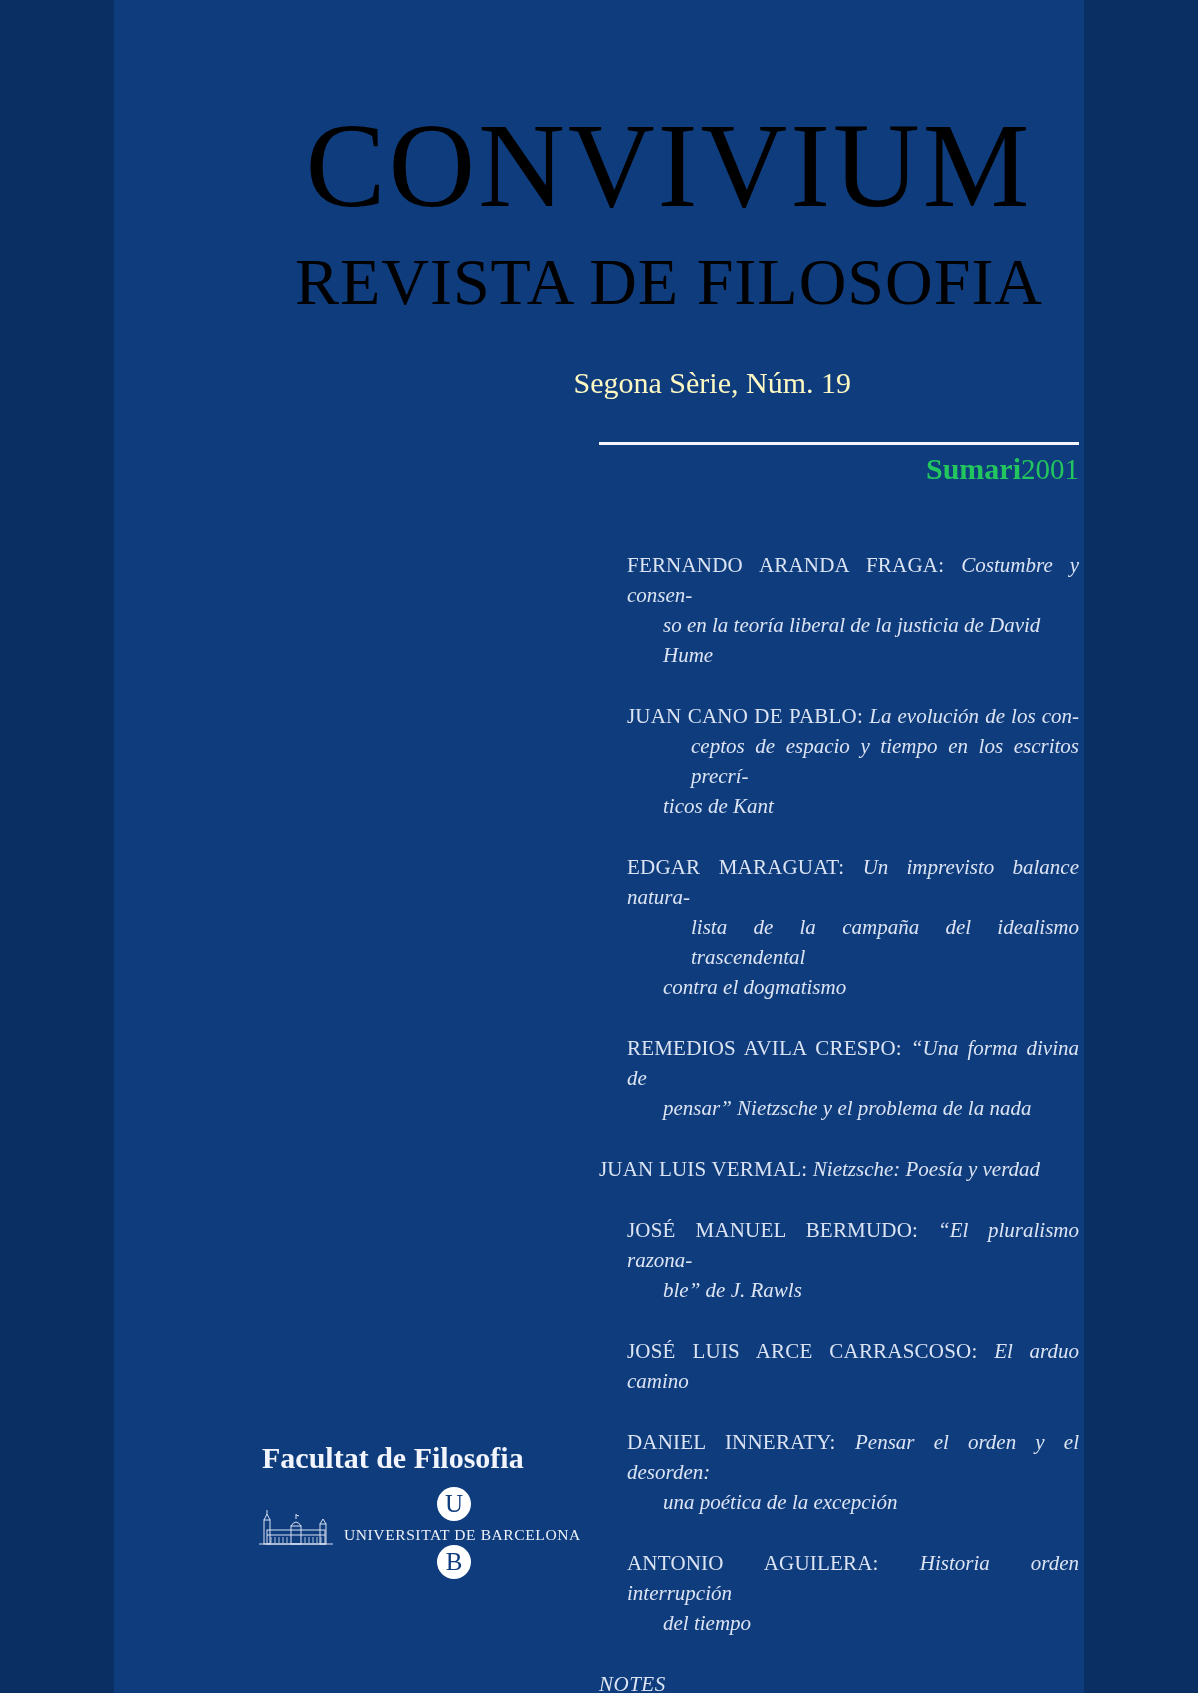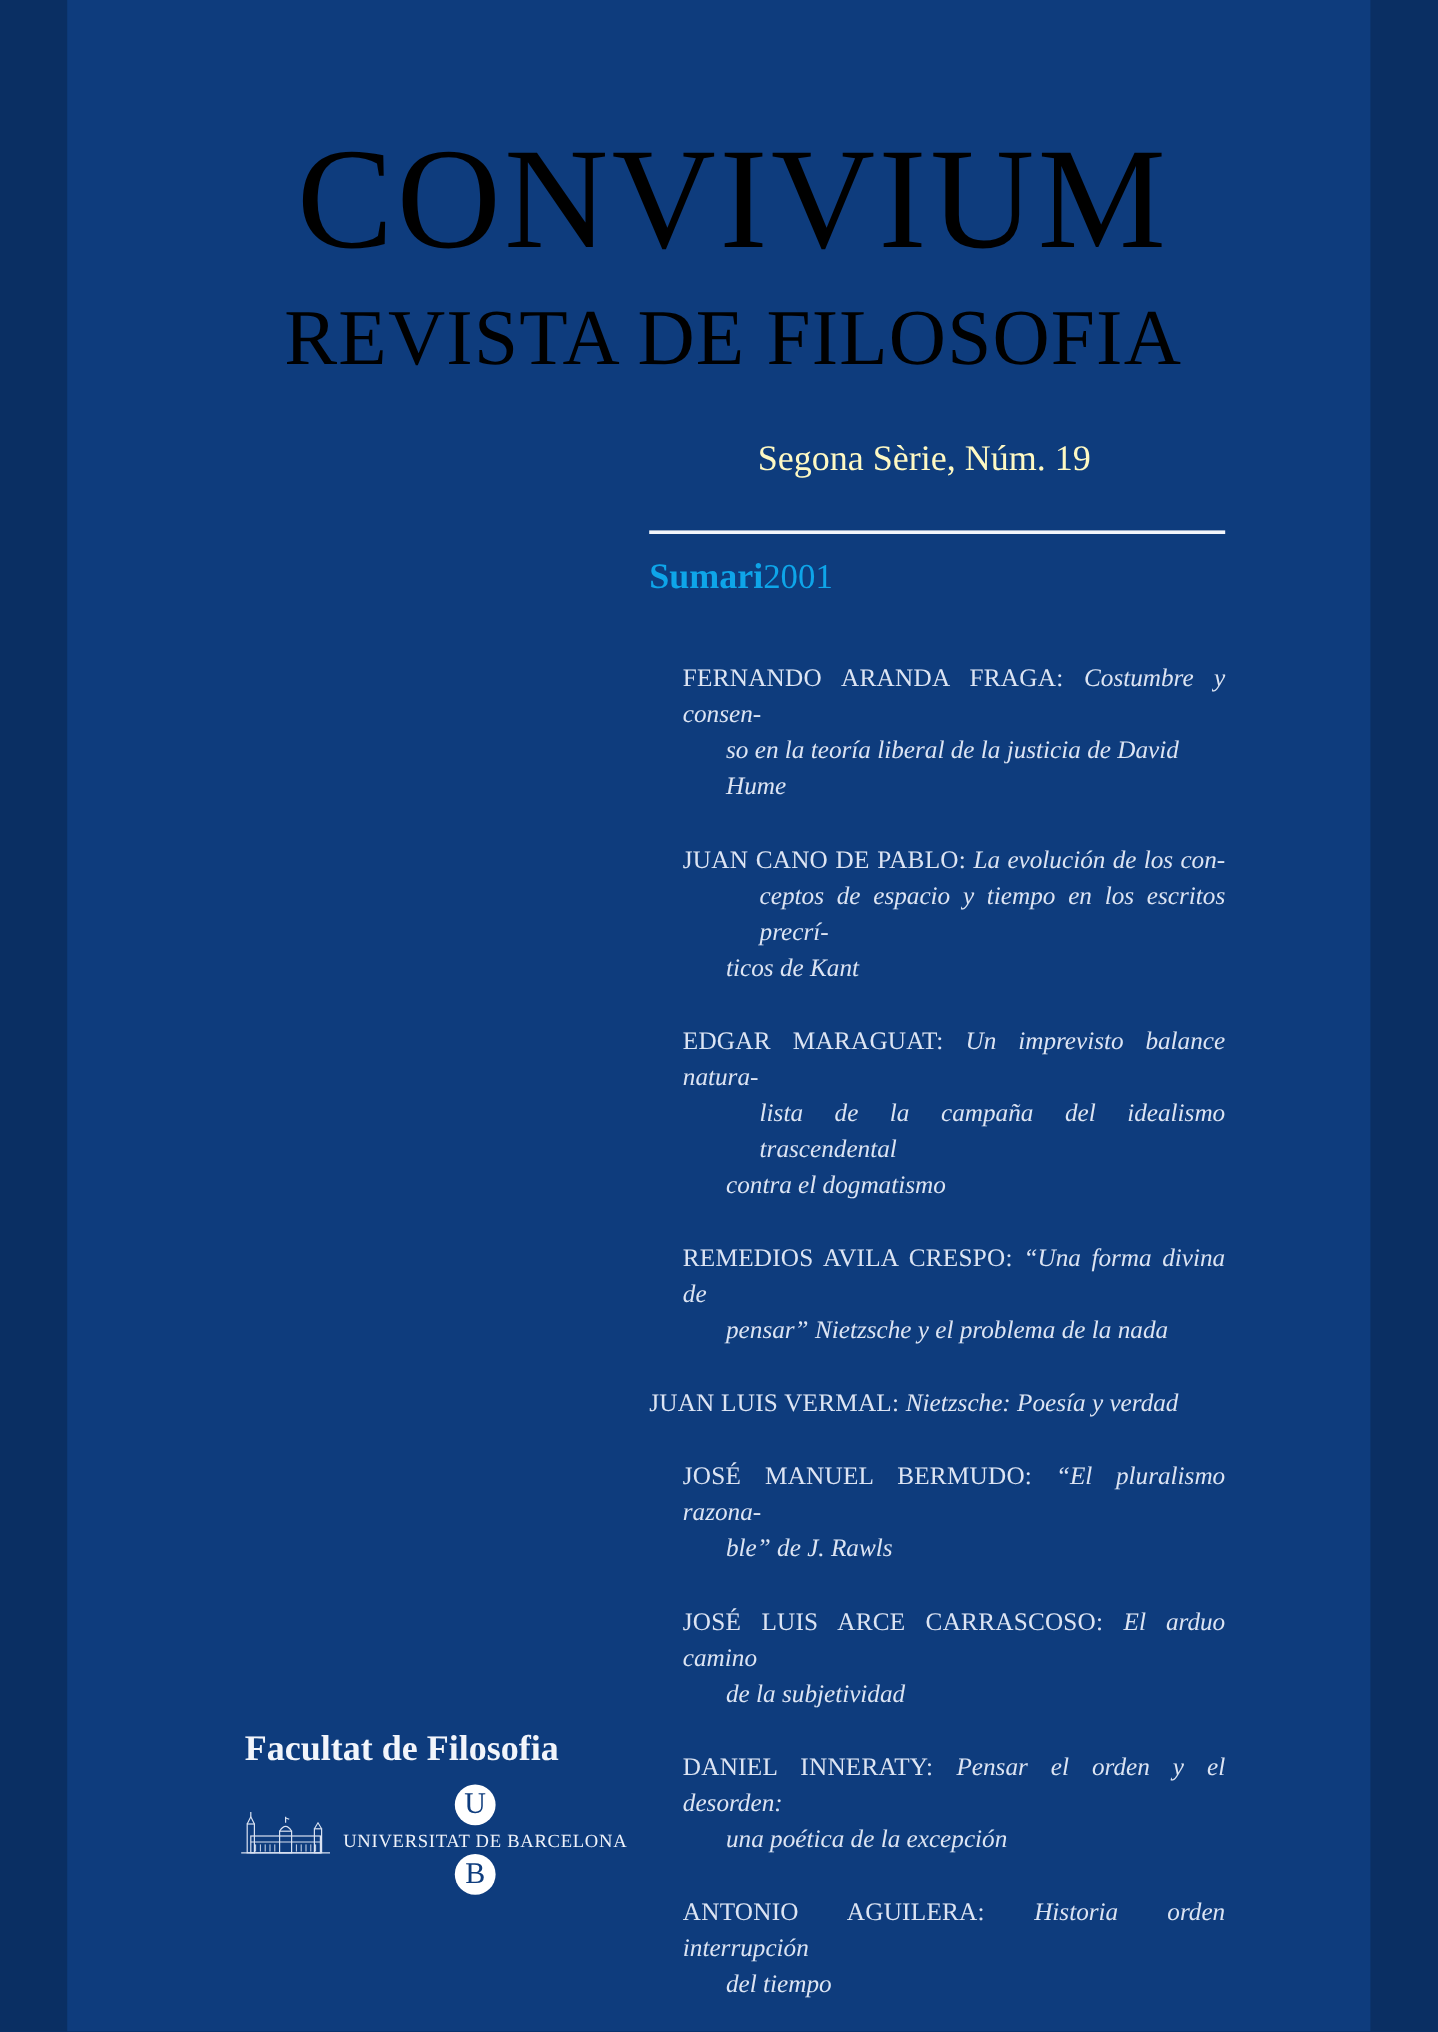--- a/index.html
+++ b/index.html
@@ -1,18 +1,18 @@
 <!DOCTYPE html>
 <html><head>
 <meta charset="utf-8">
 <style>
   html,body{margin:0;padding:0;background:#0a2f63;}
   #cover{
     position:relative;
-    width:1086px;height:1693px;
+    width:970px;height:1693px;
     margin:0 auto;
     background:#0e3c7d;
     overflow:hidden;
     font-family:"Liberation Serif","DejaVu Serif",serif;
   }
   .title{
     position:absolute;left:0;top:103px;width:1110px;
     font-size:120px;line-height:1.05;letter-spacing:3px;font-weight:400;
     text-align:center;white-space:nowrap;
   }
@@ -24,23 +24,23 @@
   
   .series-line{
     position:absolute;right:233px;top:366px;
     font-size:30px;color:#fef9c3;white-space:nowrap;
   }
   .rule{
     position:absolute;left:485px;top:442px;width:480px;height:3px;
     background:#f2f5fb;
   }
   .sumari-row{
-    position:absolute;left:485px;top:464px;width:480px;
-    display:flex;justify-content:flex-start;align-items:baseline;
-    color:#0ea5e9;
+    position:absolute;left:485px;top:452px;width:480px;
+    display:flex;justify-content:flex-end;align-items:baseline;
+    color:#22c55e;
   }
   .sumari-label{font-weight:700;font-size:30px;}
   .year{font-size:29px;font-weight:400;}
   
   .toc{
     position:absolute;left:485px;top:550px;width:480px;
     color:#dce4f3;font-size:21px;line-height:30px;
   }
   .entry{margin:0 0 31px 0;}
   .line{text-align:left;}
@@ -104,21 +104,20 @@
       </div>
       <div class="entry">
         <div class="line"><span class="author">JUAN LUIS VERMAL: </span><span class="ttl">Nietzsche: Poesía y verdad</span></div>
       </div>
       <div class="entry">
         <div class="line just"><span class="author">JOSÉ MANUEL BERMUDO: </span><span class="ttl">“El pluralismo razona-</span></div>
         <div class="line cont"><span class="ttl">ble” de J. Rawls</span></div>
       </div>
       <div class="entry">
         <div class="line just"><span class="author">JOSÉ LUIS ARCE CARRASCOSO: </span><span class="ttl">El arduo camino</span></div>
-        <div class="line cont"><span class="ttl">de la subjetividad</span></div>
       </div>
       <div class="entry">
         <div class="line just"><span class="author">DANIEL INNERATY: </span><span class="ttl">Pensar el orden y el desorden:</span></div>
         <div class="line cont"><span class="ttl">una poética de la excepción</span></div>
       </div>
       <div class="entry">
         <div class="line just"><span class="author">ANTONIO AGUILERA: </span><span class="ttl">Historia orden interrupción</span></div>
         <div class="line cont"><span class="ttl">del tiempo</span></div>
       </div>
       <div class="section-line">NOTES</div>

